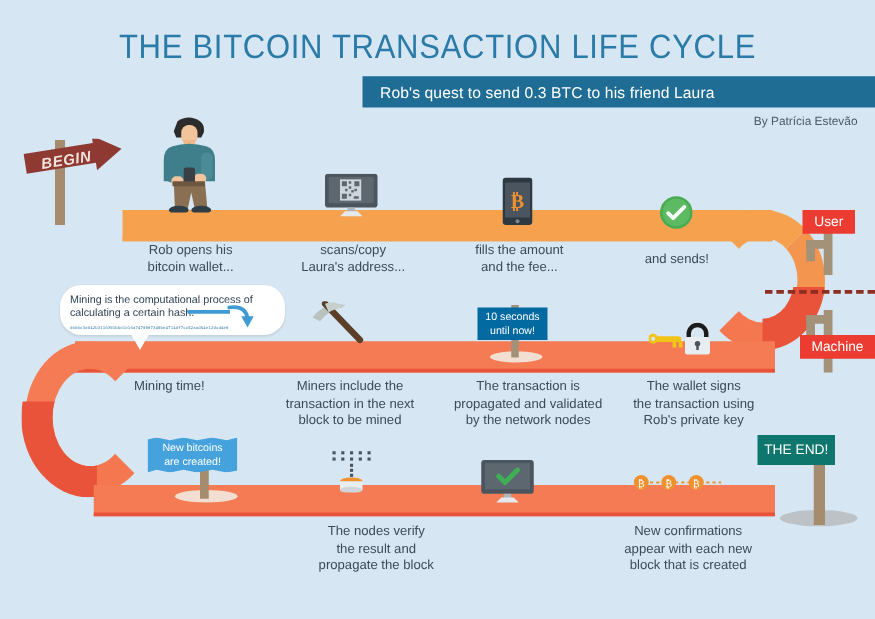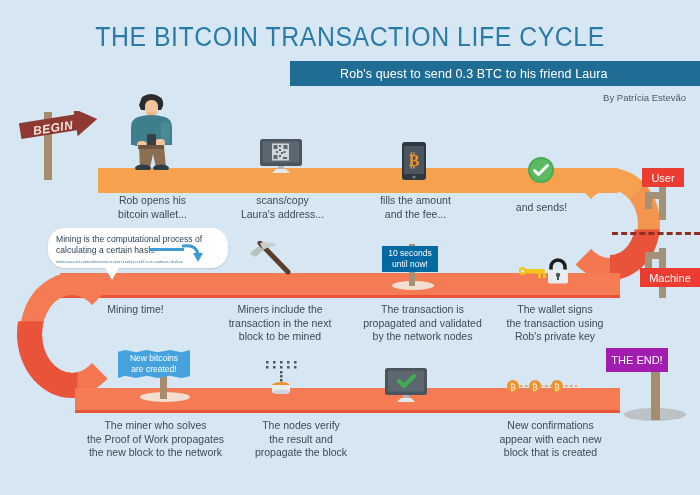--- a/index.html
+++ b/index.html
@@ -25,21 +25,21 @@
     transform:scaleX(0.92);
     white-space:nowrap;
   }
   #subtitle-bar{
     left:290px;top:61px;width:410px;height:25px;
     background:#1f6d95;
     display:flex;align-items:center;
   }
   #subtitle-text{
     color:#ffffff;font-size:12.5px;padding-left:14px;
-    letter-spacing:0.1px;white-space:nowrap;margin-left:36px;
+    letter-spacing:0.1px;white-space:nowrap;
   }
   #byline{
     left:0;top:92px;width:686px;text-align:right;
     font-size:9.5px;color:#4a5b66;
   }
 
   
   .band{position:absolute;}
   
   #band-row1{
@@ -157,21 +157,21 @@
     color:#fff;font-size:8.5px;line-height:11px;text-align:center;
     display:flex;align-items:center;justify-content:center;
     white-space:pre-line;
     clip-path:polygon(0 6%,10% 0,25% 8%,40% 0,55% 8%,72% 0,88% 8%,100% 0,100% 94%,88% 100%,72% 92%,55% 100%,40% 92%,25% 100%,10% 92%,0 100%);
   }
 
   
   #end-post{left:651px;top:352px;width:9px;height:68px;background:#a58c6f;}
   #end-shadow{left:624px;top:408px;width:62px;height:13px;background:#bcc2c6;border-radius:50%;}
   #end-plate{
-    left:606px;top:348px;width:62px;height:24px;background:#a21caf;
+    left:606px;top:348px;width:62px;height:24px;background:#0f766e;
     display:flex;align-items:center;justify-content:center;
     color:#fff;font-size:11px;
   }
 
   
   #mining-box{
     left:48px;top:228px;width:180px;height:40px;
     background:#ffffff;border-radius:17px;
     box-shadow:0 1px 2px rgba(0,0,0,0.12);
     padding:6px 8px 4px 8px;box-sizing:border-box;
@@ -375,23 +375,20 @@
     <circle cx="52" cy="8" r="6" fill="#f0912f"></circle>
     <text x="8" y="11.5" font-family="Liberation Serif, serif" font-size="8" fill="#fff" text-anchor="middle">₿</text>
     <text x="30" y="11.5" font-family="Liberation Serif, serif" font-size="8" fill="#fff" text-anchor="middle">₿</text>
     <text x="52" y="11.5" font-family="Liberation Serif, serif" font-size="8" fill="#fff" text-anchor="middle">₿</text>
   </svg>
 
   <div class="abs" id="end-shadow"></div>
   <div class="abs" id="end-post"></div>
   <div class="abs" id="end-plate">THE END!</div>
 
-  <div class="abs step-label" style="left:78px;top:419px;width:155px;">The miner who solves
-the Proof of Work propagates
-the new block to the network</div>
   <div class="abs step-label" style="left:236px;top:419px;width:130px;">The nodes verify
 the result and
 propagate the block</div>
   <div class="abs step-label" style="left:478px;top:419px;width:145px;">New confirmations
 appear with each new
 block that is created</div>
 
 </div>
 
 </body></html>

